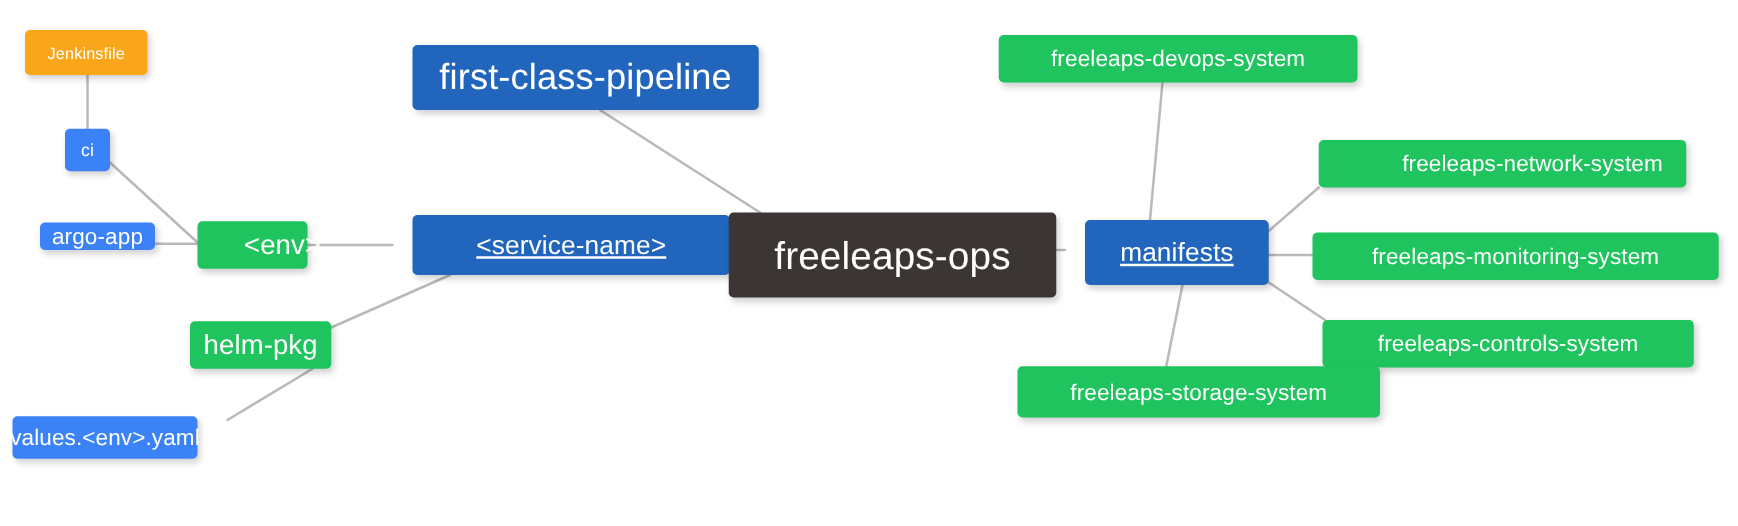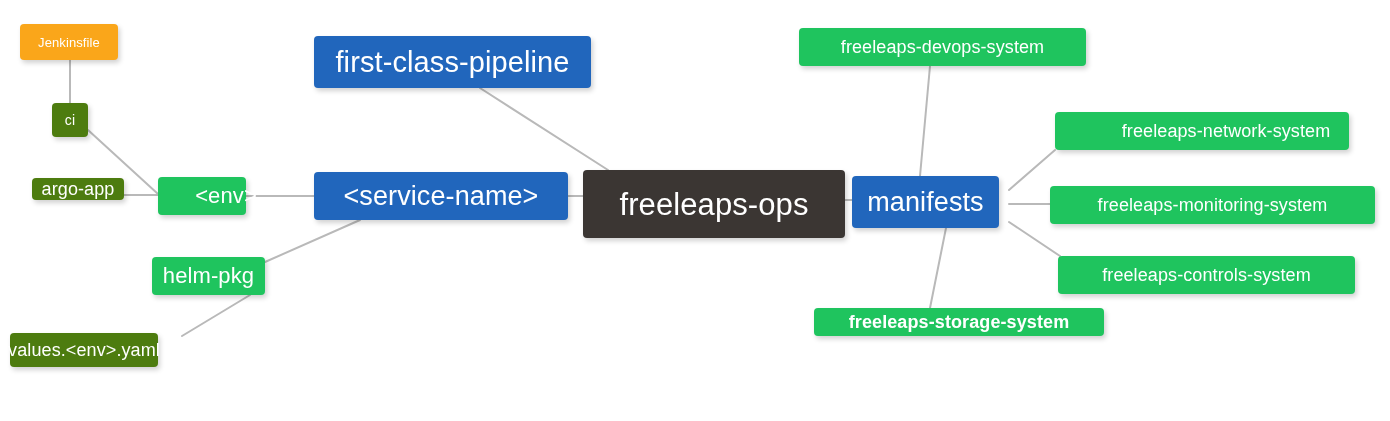--- a/index.html
+++ b/index.html
@@ -40,28 +40,28 @@
     box-sizing: border-box;
     border-radius: 4px;
     color: #ffffff;
     white-space: nowrap;
     line-height: 1;
     letter-spacing: 0.1px;
     box-shadow: 2px 3px 5px rgba(0,0,0,0.18);
     user-select: none;
   }
   .node.root      { background: #3b3633; }
-  .node.blue      { background: #2166bc; }
+  .node.blue      { background: #2166bc; margin-left: 16px; }
   .node.green     { background: #1fc45e; }
-  .node.red       { background: #4d7c0f; }
+  .node.red       { background: #3b82f6; }
   .node.orange    { background: #faa61a; }
 
   .sz-root  { font-size: 31px; }
   .sz-xl    { font-size: 29px; }
-  .sz-lg    { font-size: 27px; }
+  .sz-lg    { font-size: 21px; text-decoration: underline; }
   .sz-md    { font-size: 22px; }
   .sz-sm    { font-size: 18px; }
   .sz-xs    { font-size: 14px; }
   .sz-xxs   { font-size: 13px; }
 </style>
 </head>
 <body>
 
 <div id="canvas">
   <svg id="edges" viewBox="0 0 1390 421" xmlns="http://www.w3.org/2000/svg">
@@ -88,15 +88,15 @@
       <div class="node green sz-md" style="left: 152px; top: 257px; width: 113px; height: 38px;">helm-pkg</div>
       <div class="node red sz-sm" style="left: 10px; top: 333px; width: 148px; height: 34px;">values.&lt;env&gt;.yaml</div>
       <div class="node blue sz-xl" style="left: 314px; top: 36px; width: 277px; height: 52px;">first-class-pipeline</div>
       <div class="node blue sz-lg" style="left: 314px; top: 172px; width: 254px; height: 48px;">&lt;service-name&gt;</div>
       <div class="node root sz-root" style="left: 583px; top: 170px; width: 262px; height: 68px; text-align: right;">freeleaps-ops</div>
       <div class="node blue sz-lg" style="left: 852px; top: 176px; width: 147px; height: 52px;">manifests</div>
       <div class="node green sz-sm" style="left: 799px; top: 28px; width: 287px; height: 38px;">freeleaps-devops-system</div>
       <div class="node green sz-sm" style="left: 1055px; top: 112px; width: 294px; height: 38px; padding-left: 48px;">freeleaps-network-system</div>
       <div class="node green sz-sm" style="left: 1050px; top: 186px; width: 325px; height: 38px;">freeleaps-monitoring-system</div>
       <div class="node green sz-sm" style="left: 1058px; top: 256px; width: 297px; height: 38px;">freeleaps-controls-system</div>
-      <div class="node green sz-sm" style="left: 814px; top: 308px; width: 290px; height: 28px; font-weight: bold;">freeleaps-storage-system</div>
+      <div class="node green sz-sm" style="left: 814px; top: 293px; width: 290px; height: 41px;">freeleaps-storage-system</div>
     </div>
 </div>
 
 </body></html>

